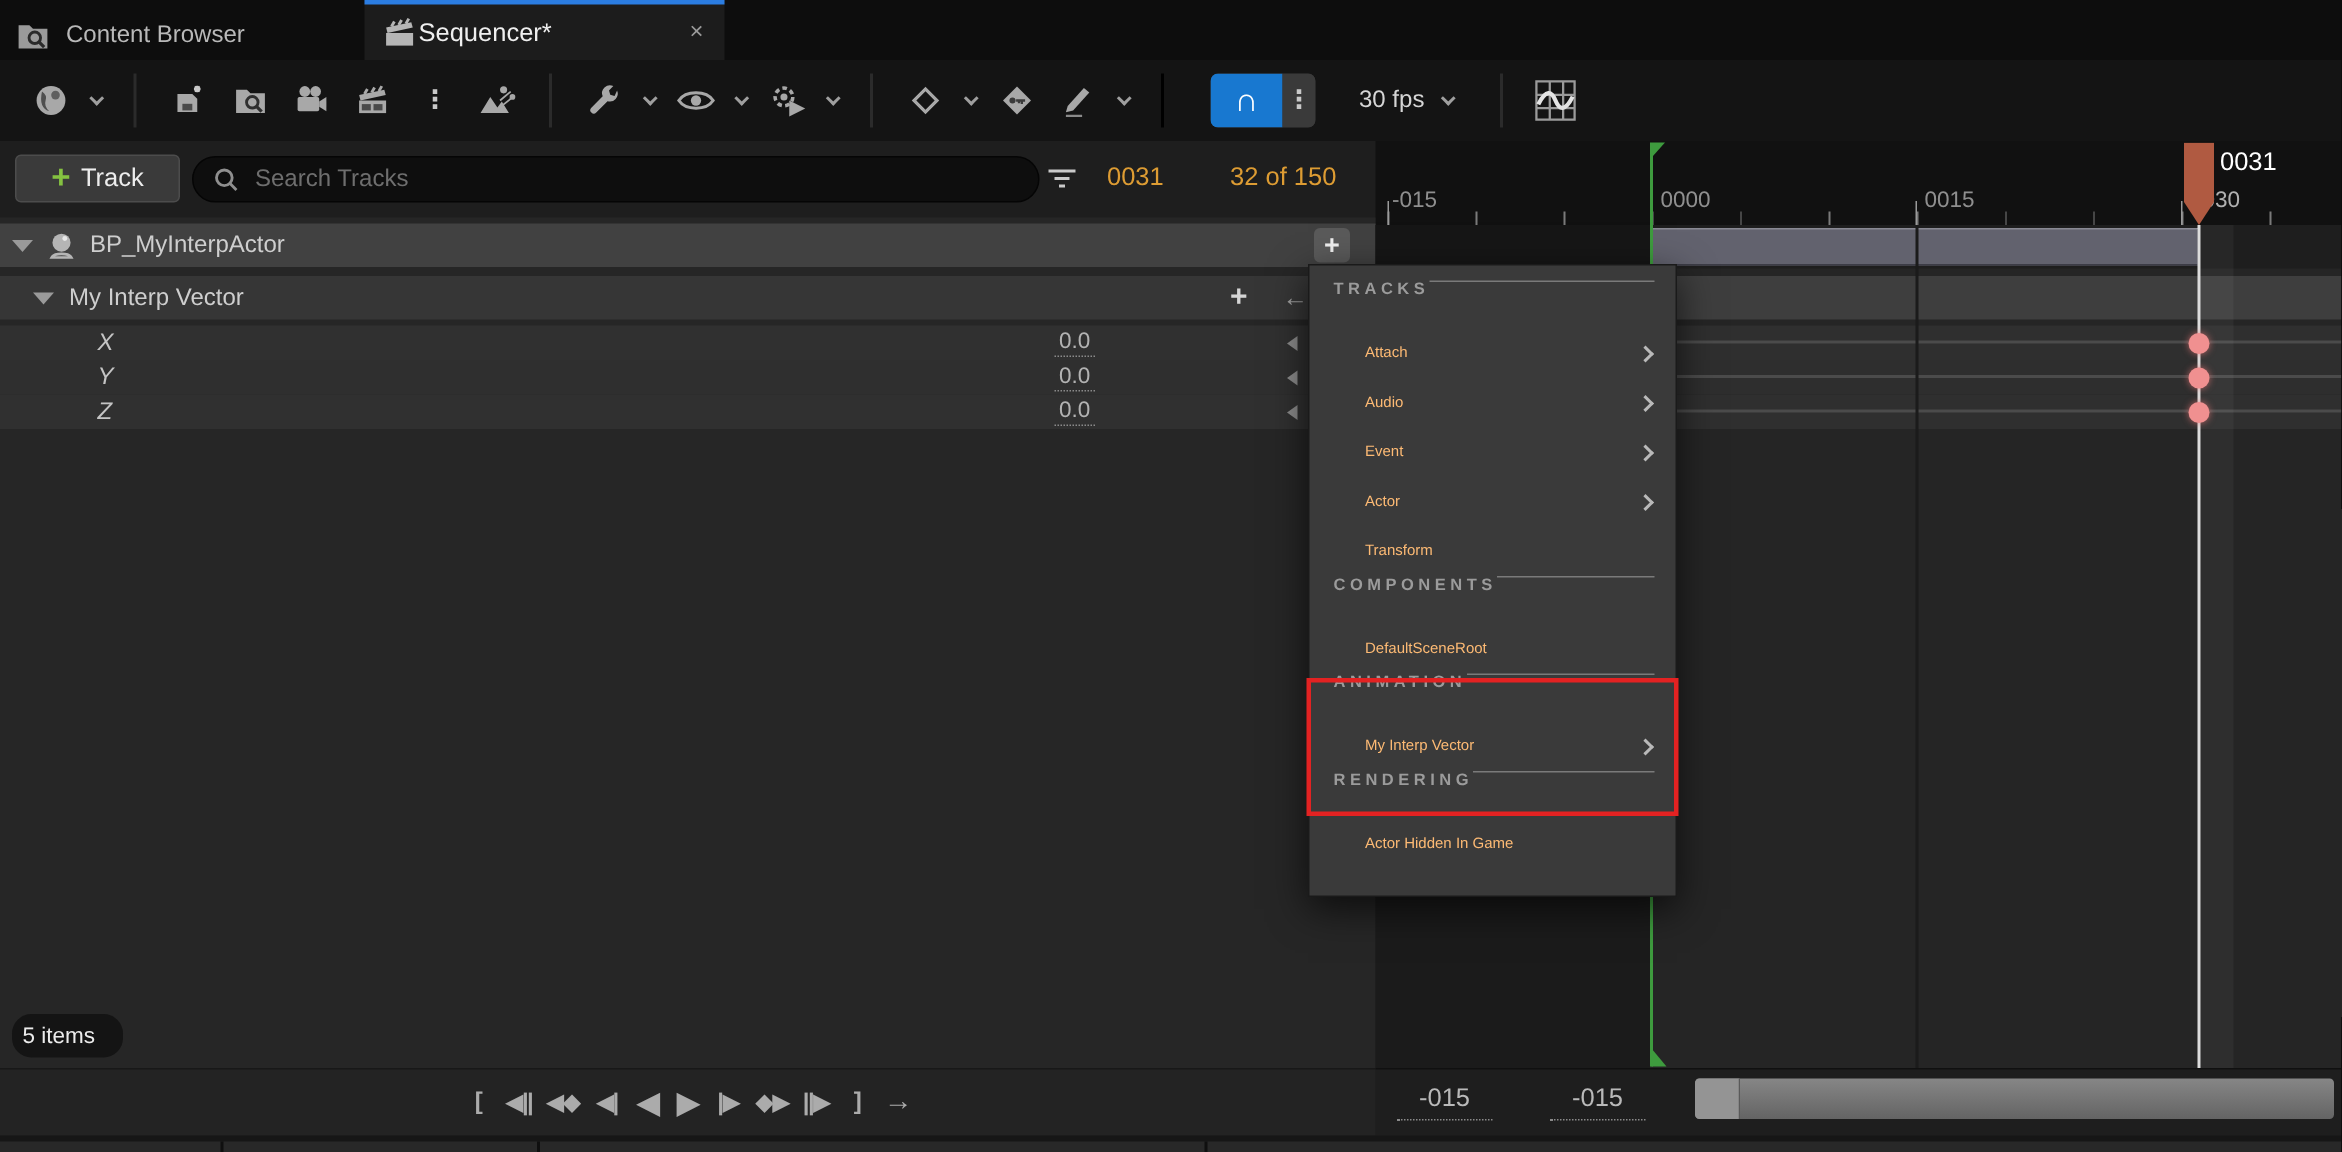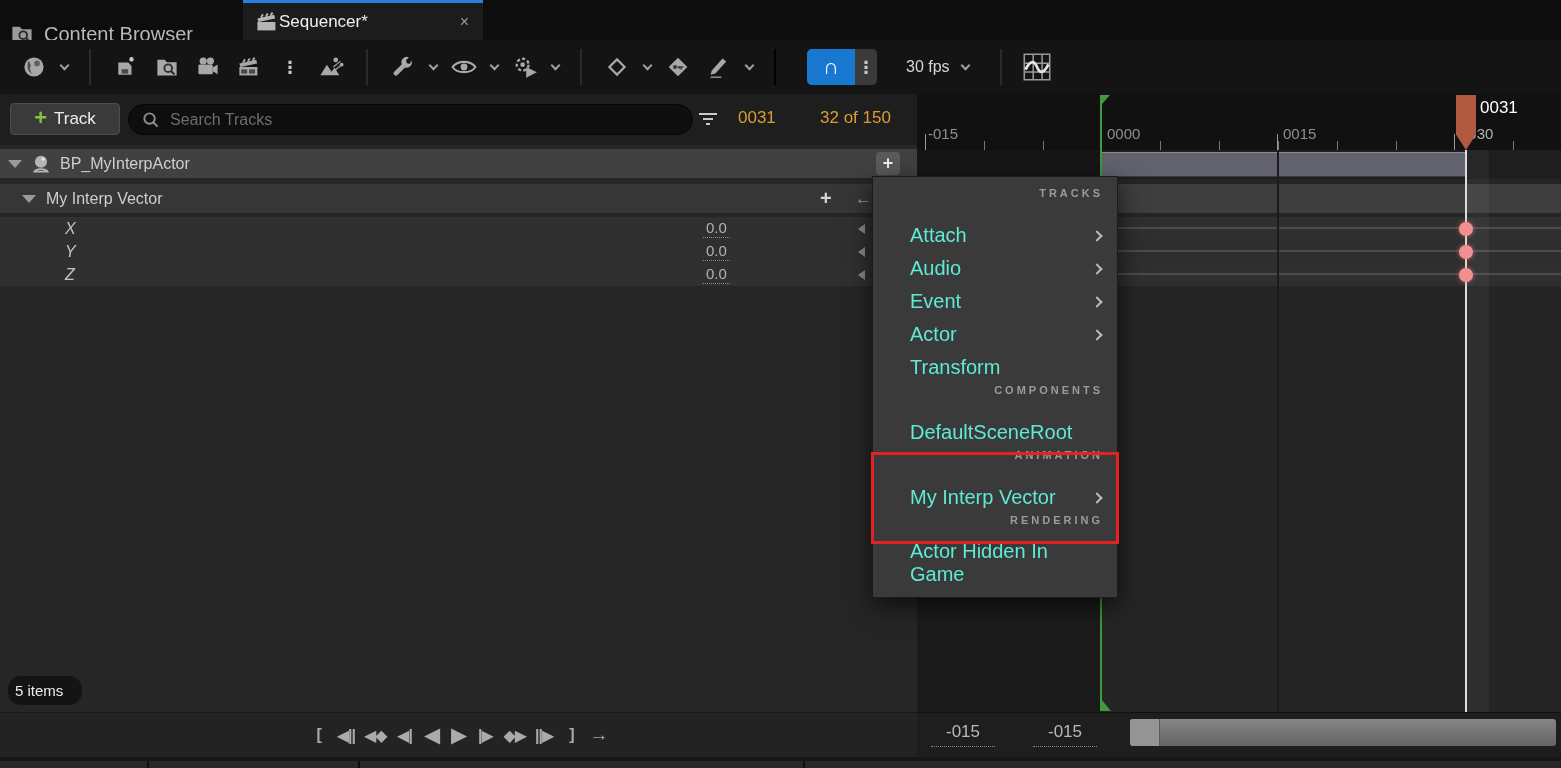--- a/index.html
+++ b/index.html
@@ -1,21 +1,21 @@
 <!DOCTYPE html>
 <html><head>
 <meta charset="utf-8">
 <style>
   html,body{margin:0;padding:0;background:#000;}
   *{box-sizing:border-box;font-family:"Liberation Sans","DejaVu Sans",sans-serif;}
   #app{position:relative;width:1561px;height:768px;background:#1f1f1f;overflow:hidden;}
   .abs{position:absolute;}
   
   #tabbar{left:0;top:0;width:1561px;height:40px;background:#0d0d0d;}
-  .tab-inactive{left:0;top:14px;height:40px;display:flex;align-items:center;padding-left:10px;gap:10px;color:#b9b9b9;font-size:20px;}
+  .tab-inactive{left:0;top:4px;height:40px;display:flex;align-items:center;padding-left:10px;gap:10px;color:#b9b9b9;font-size:16px;}
   #tab-seq{left:243px;top:0;width:240px;height:40px;background:#1c1c1c;border-top:3px solid #2b7de2;display:flex;align-items:center;padding-left:12px;color:#efefef;font-size:17px;}
   #tab-seq .close{margin-left:auto;margin-right:14px;color:#9a9a9a;font-size:16px;cursor:default;}
   
   #toolbar{left:0;top:40px;width:1561px;height:54px;background:#141414;display:flex;align-items:center;padding-left:20px;gap:13px;}
   .tb-sep{width:2px;height:36px;background:#2b2b2b;margin:0 8px;}
   .tb-ico{width:28px;height:28px;display:flex;align-items:center;justify-content:center;}
   .chv{width:7px;height:7px;border-right:2px solid #9f9f9f;border-bottom:2px solid #9f9f9f;transform:rotate(45deg);margin-top:-4px;display:inline-block;}
   .dots{color:#c9c9c9;font-size:17px;font-weight:bold;letter-spacing:0;}
   #magnet-group{display:flex;align-items:center;background:#333;border-radius:5px;overflow:hidden;margin-left:10px;}
   #magnet-btn{width:48px;height:36px;background:#1878d0;display:flex;align-items:center;justify-content:center;color:#fff;font-size:22px;font-weight:bold;}
@@ -56,24 +56,24 @@
   #gridline15{position:absolute;left:360px;top:0;width:2px;height:562px;background:#1b1b1b;}
   #frame-band{position:absolute;left:550px;top:0;width:22px;height:562px;background:rgba(255,255,255,0.045);z-index:4;}
   #green-line{position:absolute;left:1100px;top:95px;width:2px;height:616px;background:#3e9b3e;z-index:4;}
   #green-top{position:absolute;left:1102px;top:95px;width:0;height:0;border-top:9px solid #3e9b3e;border-right:8px solid transparent;z-index:4;}
   #green-bot{position:absolute;left:1101px;top:699px;width:0;height:0;border-bottom:12px solid #3e9b3e;border-right:10px solid transparent;z-index:4;}
   #playhead-line{position:absolute;left:1465px;top:150px;width:2px;height:562px;background:#dcdcdc;z-index:5;}
   .keyfr{position:absolute;left:1459px;width:14px;height:14px;border-radius:50%;background:#f09090;box-shadow:0 0 5px rgba(240,120,120,.7);z-index:6;}
   #section-bar{position:absolute;left:184px;top:2px;width:365px;height:25px;background:#62626e;border:1px solid #3c3c46;border-top-color:#8a8a94;}
   
   #ctx-menu{left:872px;top:176px;width:246px;background:#3a3a3a;border:1px solid #1a1a1a;box-shadow:0 8px 24px rgba(0,0,0,.65);z-index:50;padding:10px 0 18px 0;}
-  .menu-h{height:32px;display:flex;align-items:flex-end;padding:0 14px 0 16px;gap:0;flex-direction:column;}
+  .menu-h{height:32px;display:flex;align-items:flex-start;padding:0 14px 0 16px;gap:0;}
   .menu-h .txt{font-size:11px;font-weight:bold;letter-spacing:3px;color:#9b9b9b;}
   .menu-h .line{flex:1;height:1px;background:#7a7a7a;}
-  .menu-i{height:33px;display:flex;align-items:center;padding:0 16px 0 37px;font-size:20px;color:#5eead4;}
+  .menu-i{height:33px;display:flex;align-items:center;padding:0 16px 0 37px;font-size:10px;color:#fdba74;}
   .menu-i .sp{flex:1;}
   .chr{width:8px;height:8px;border-right:2px solid #b9b9b9;border-bottom:2px solid #b9b9b9;transform:rotate(-45deg);}
   #red-box{left:871px;top:452px;width:248px;height:92px;border:3px solid #e32222;z-index:60;pointer-events:none;}
   
   #transport{left:0;top:712px;width:917px;height:45px;background:#232323;border-top:1px solid #181818;display:flex;align-items:center;justify-content:center;gap:9px;}
   .tp-btn{color:#ababab;font-size:16px;font-weight:bold;letter-spacing:-1px;min-width:18px;text-align:center;}
   #bottombar-r{left:917px;top:712px;width:644px;height:45px;background:#1e1e1e;border-top:1px solid #101010;}
   .range-field{position:absolute;top:9px;width:64px;text-align:center;color:#b9b9b9;font-size:17px;border-bottom:1px dotted #8a8a8a;padding-bottom:4px;}
   #hscroll{position:absolute;left:213px;top:6px;width:426px;height:27px;border-radius:3px;background:linear-gradient(180deg,#868686,#646464);}
   #hscroll-grip{position:absolute;left:0;top:0;width:30px;height:27px;border-radius:3px 0 0 3px;background:#949494;border-right:1px solid #5a5a5a;}

